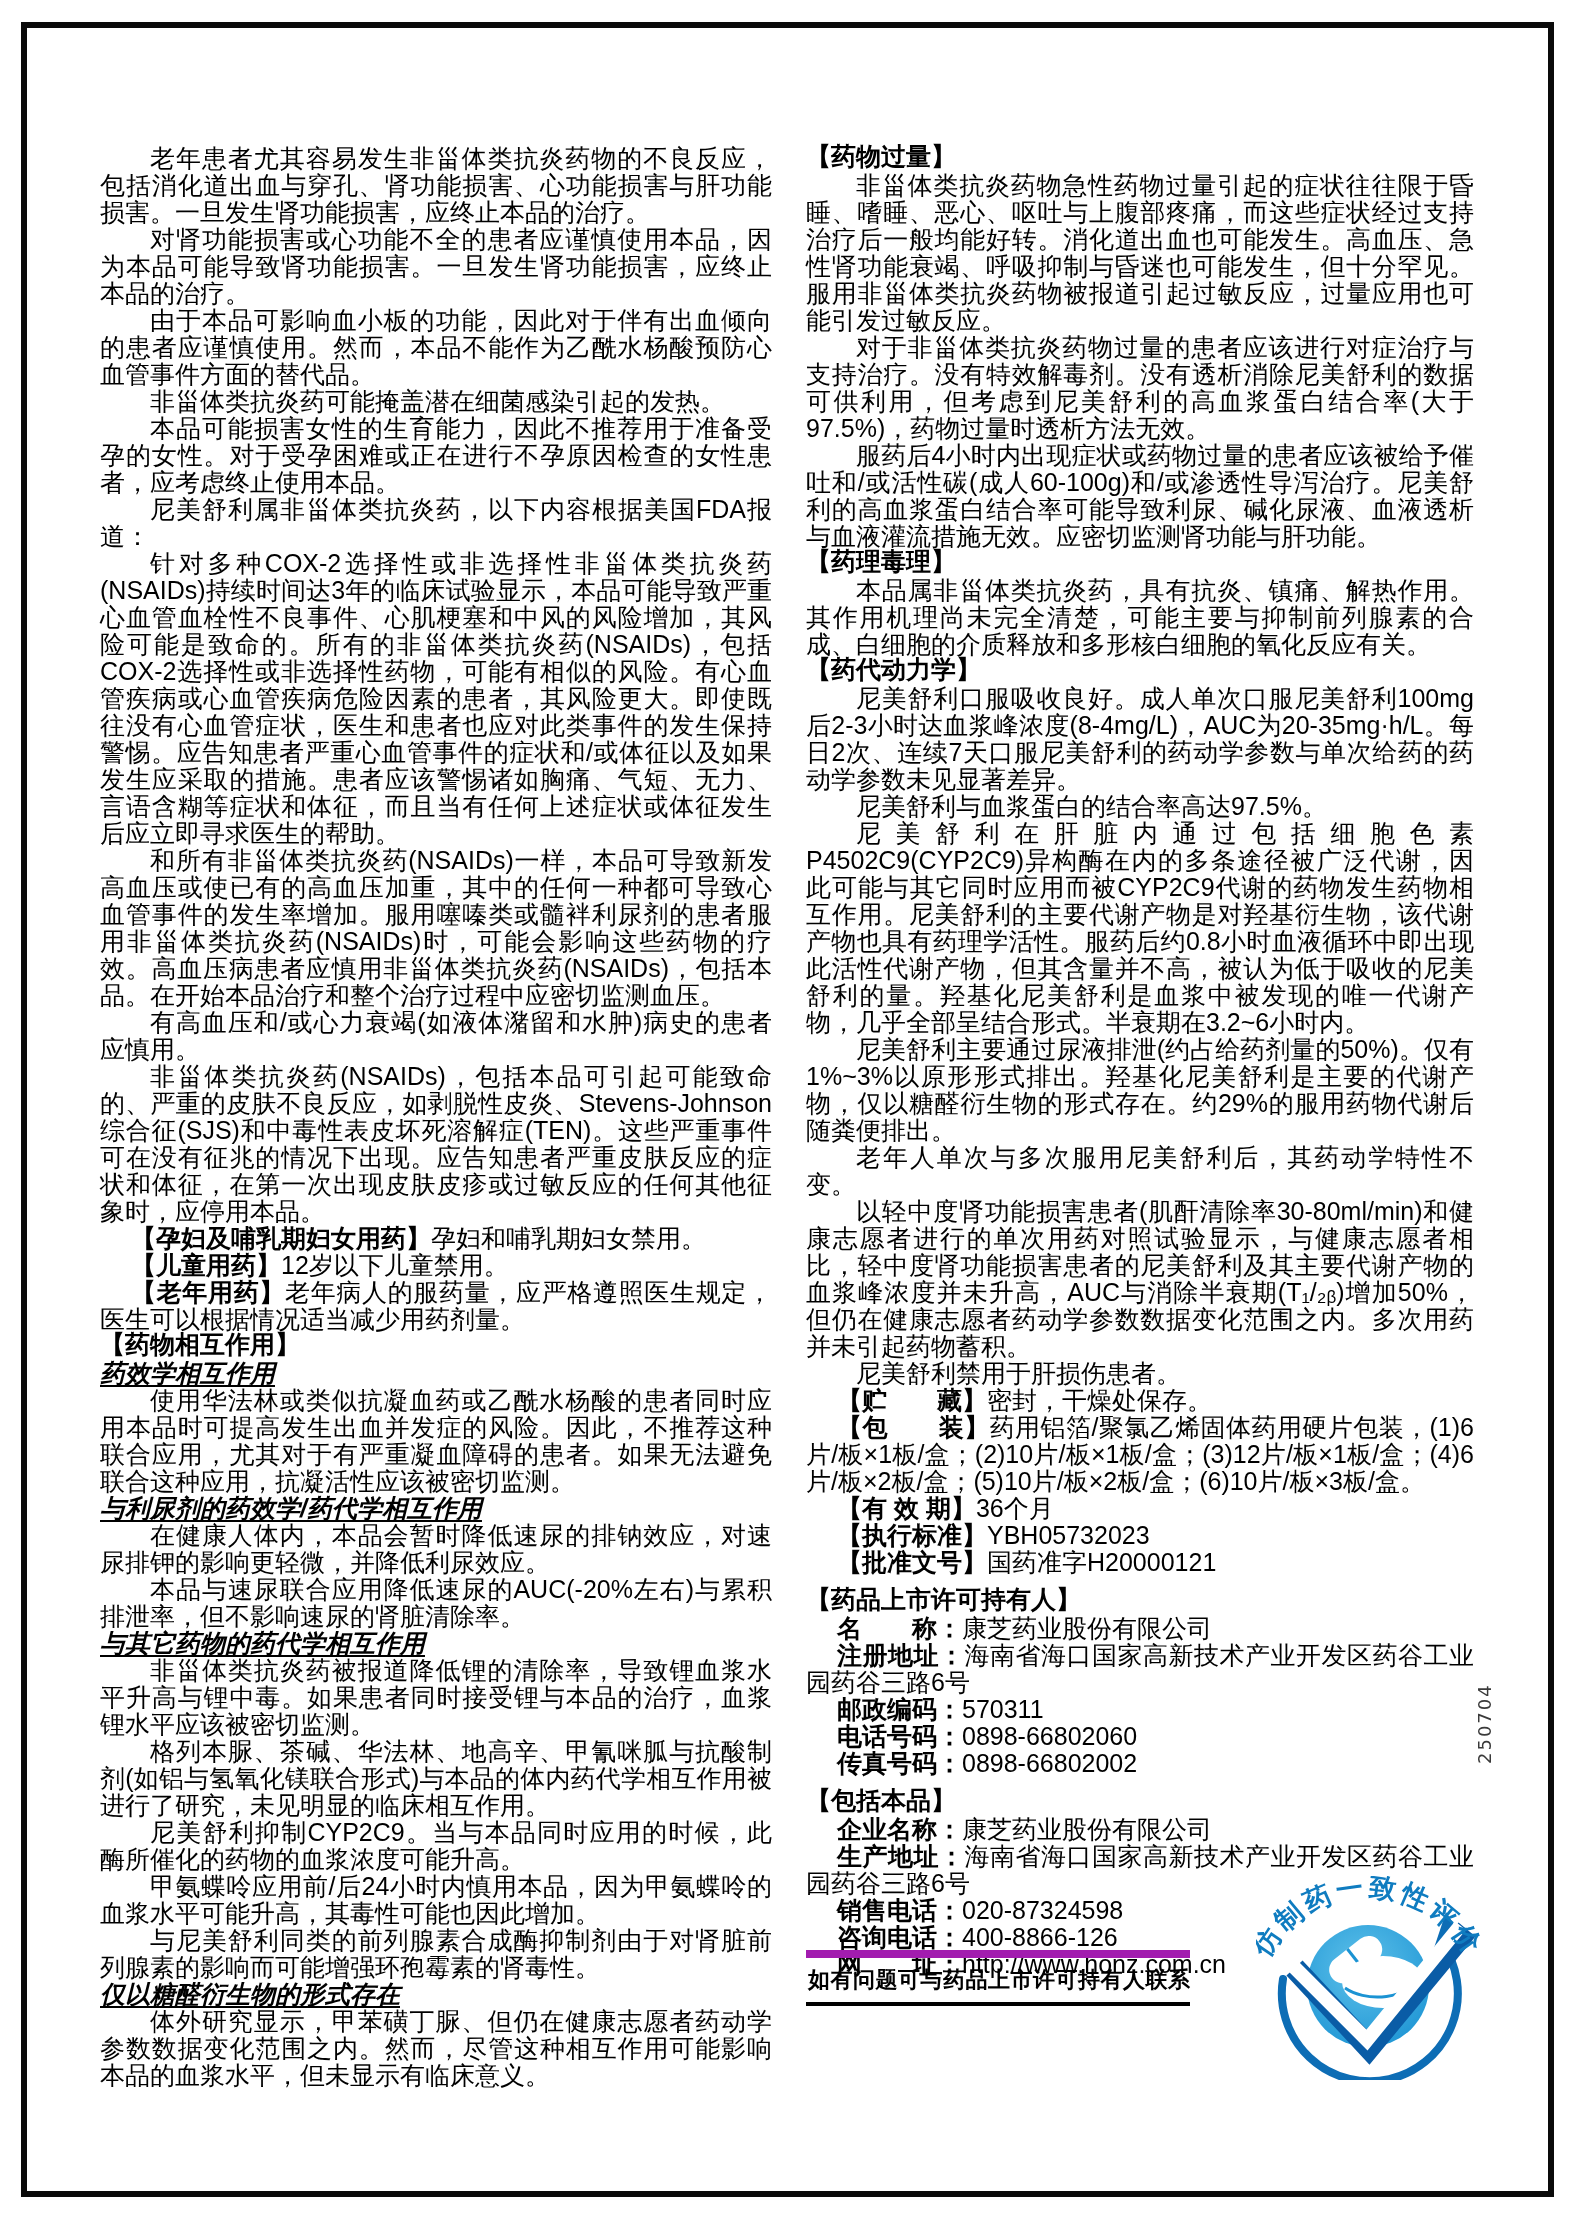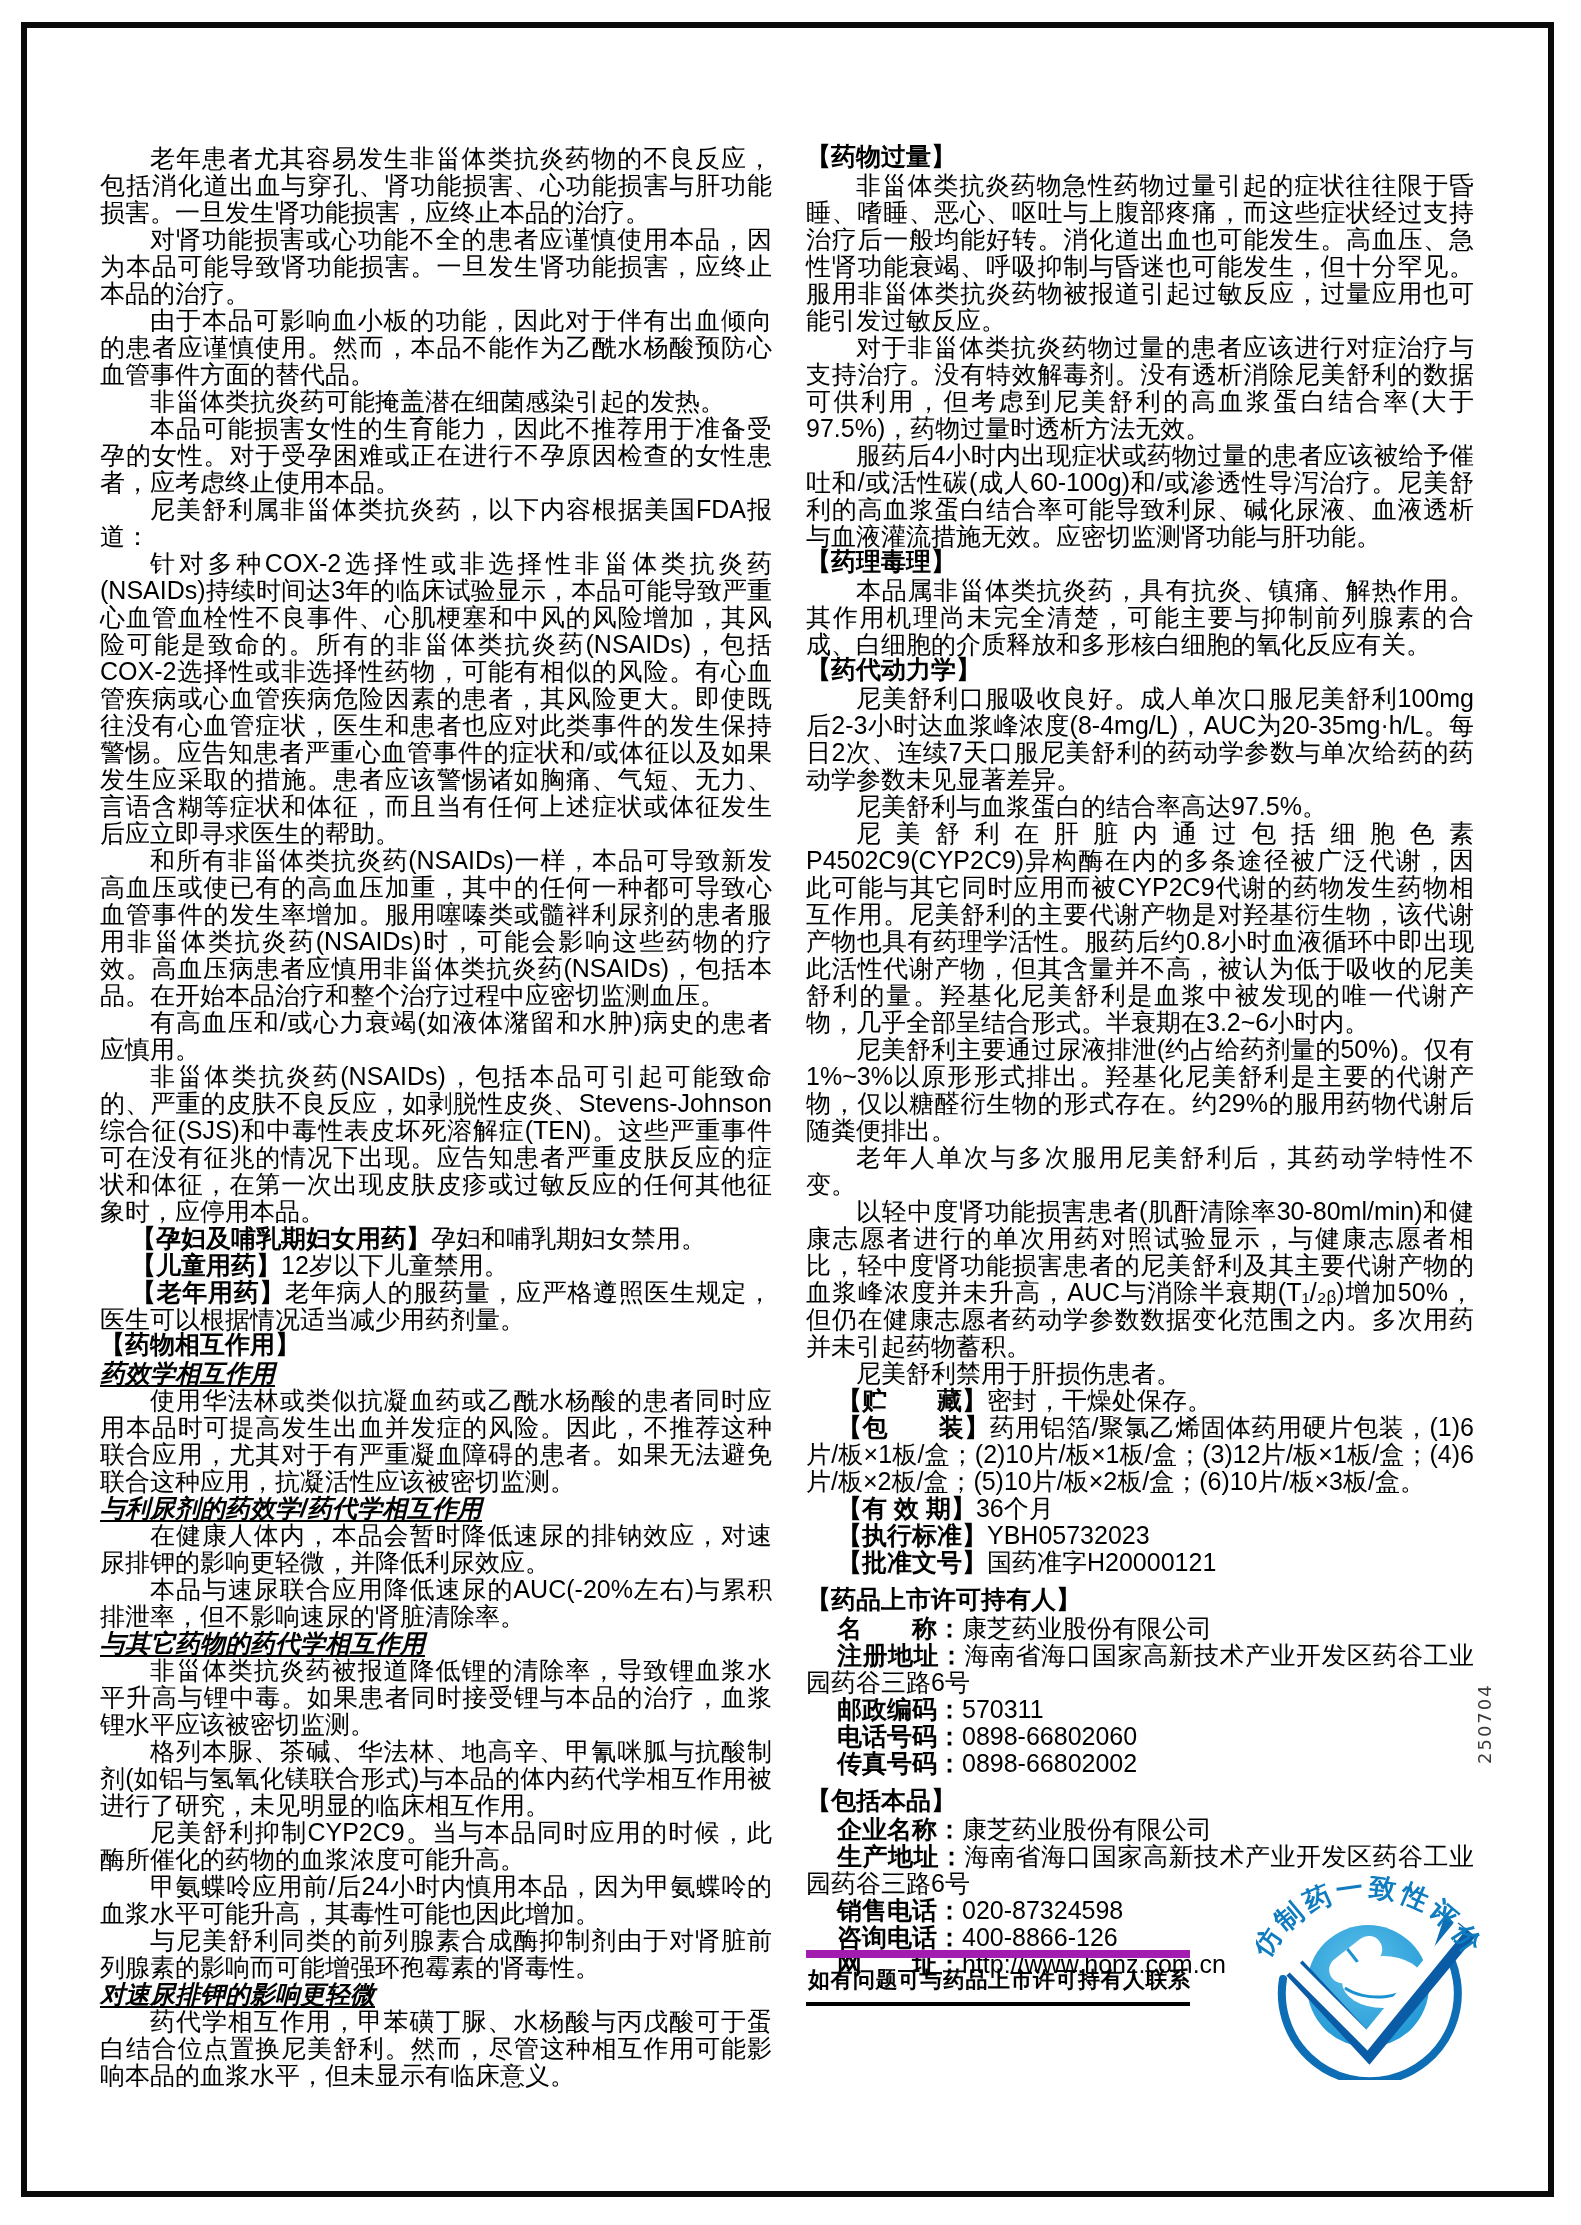--- a/index.html
+++ b/index.html
@@ -64,22 +64,22 @@
     <div class="blk indent">使用华法林或类似抗凝血药或乙酰水杨酸的患者同时应用本品时可提高发生出血并发症的风险。因此，不推荐这种联合应用，尤其对于有严重凝血障碍的患者。如果无法避免联合这种应用，抗凝活性应该被密切监测。</div>
     <div class="blk subheading">与利尿剂的药效学/药代学相互作用</div>
     <div class="blk indent">在健康人体内，本品会暂时降低速尿的排钠效应，对速尿排钾的影响更轻微，并降低利尿效应。</div>
     <div class="blk indent">本品与速尿联合应用降低速尿的AUC(-20%左右)与累积排泄率，但不影响速尿的肾脏清除率。</div>
     <div class="blk subheading">与其它药物的药代学相互作用</div>
     <div class="blk indent">非甾体类抗炎药被报道降低锂的清除率，导致锂血浆水平升高与锂中毒。如果患者同时接受锂与本品的治疗，血浆锂水平应该被密切监测。</div>
     <div class="blk indent">格列本脲、茶碱、华法林、地高辛、甲氰咪胍与抗酸制剂(如铝与氢氧化镁联合形式)与本品的体内药代学相互作用被进行了研究，未见明显的临床相互作用。</div>
     <div class="blk indent">尼美舒利抑制CYP2C9。当与本品同时应用的时候，此酶所催化的药物的血浆浓度可能升高。</div>
     <div class="blk indent">甲氨蝶呤应用前/后24小时内慎用本品，因为甲氨蝶呤的血浆水平可能升高，其毒性可能也因此增加。</div>
     <div class="blk indent">与尼美舒利同类的前列腺素合成酶抑制剂由于对肾脏前列腺素的影响而可能增强环孢霉素的肾毒性。</div>
-    <div class="blk subheading">对速尿排钾的影响更轻微</div>
-    <div class="blk indent">药代学相互作用，甲苯磺丁脲、水杨酸与丙戊酸可于蛋白结合位点置换尼美舒利。然而，尽管这种相互作用可能影响本品的血浆水平，但未显示有临床意义。</div>
+    <div class="blk subheading">仅以糖醛衍生物的形式存在</div>
+    <div class="blk indent">体外研究显示，甲苯磺丁脲、但仍在健康志愿者药动学参数数据变化范围之内。然而，尽管这种相互作用可能影响本品的血浆水平，但未显示有临床意义。</div>
   </div>
 <div id="right-col" class="col">
     <div class="blk heading">【药物过量】</div>
     <div class="blk indent">非甾体类抗炎药物急性药物过量引起的症状往往限于昏睡、嗜睡、恶心、呕吐与上腹部疼痛，而这些症状经过支持治疗后一般均能好转。消化道出血也可能发生。高血压、急性肾功能衰竭、呼吸抑制与昏迷也可能发生，但十分罕见。服用非甾体类抗炎药物被报道引起过敏反应，过量应用也可能引发过敏反应。</div>
     <div class="blk indent">对于非甾体类抗炎药物过量的患者应该进行对症治疗与支持治疗。没有特效解毒剂。没有透析消除尼美舒利的数据可供利用，但考虑到尼美舒利的高血浆蛋白结合率(大于97.5%)，药物过量时透析方法无效。</div>
     <div class="blk indent">服药后4小时内出现症状或药物过量的患者应该被给予催吐和/或活性碳(成人60-100g)和/或渗透性导泻治疗。尼美舒利的高血浆蛋白结合率可能导致利尿、碱化尿液、血液透析与血液灌流措施无效。应密切监测肾功能与肝功能。</div>
     <div class="blk heading">【药理毒理】</div>
     <div class="blk indent">本品属非甾体类抗炎药，具有抗炎、镇痛、解热作用。其作用机理尚未完全清楚，可能主要与抑制前列腺素的合成、白细胞的介质释放和多形核白细胞的氧化反应有关。</div>
     <div class="blk heading">【药代动力学】</div>
     <div class="blk indent">尼美舒利口服吸收良好。成人单次口服尼美舒利100mg后2-3小时达血浆峰浓度(8-4mg/L)，AUC为20-35mg·h/L。每日2次、连续7天口服尼美舒利的药动学参数与单次给药的药动学参数未见显著差异。</div>

